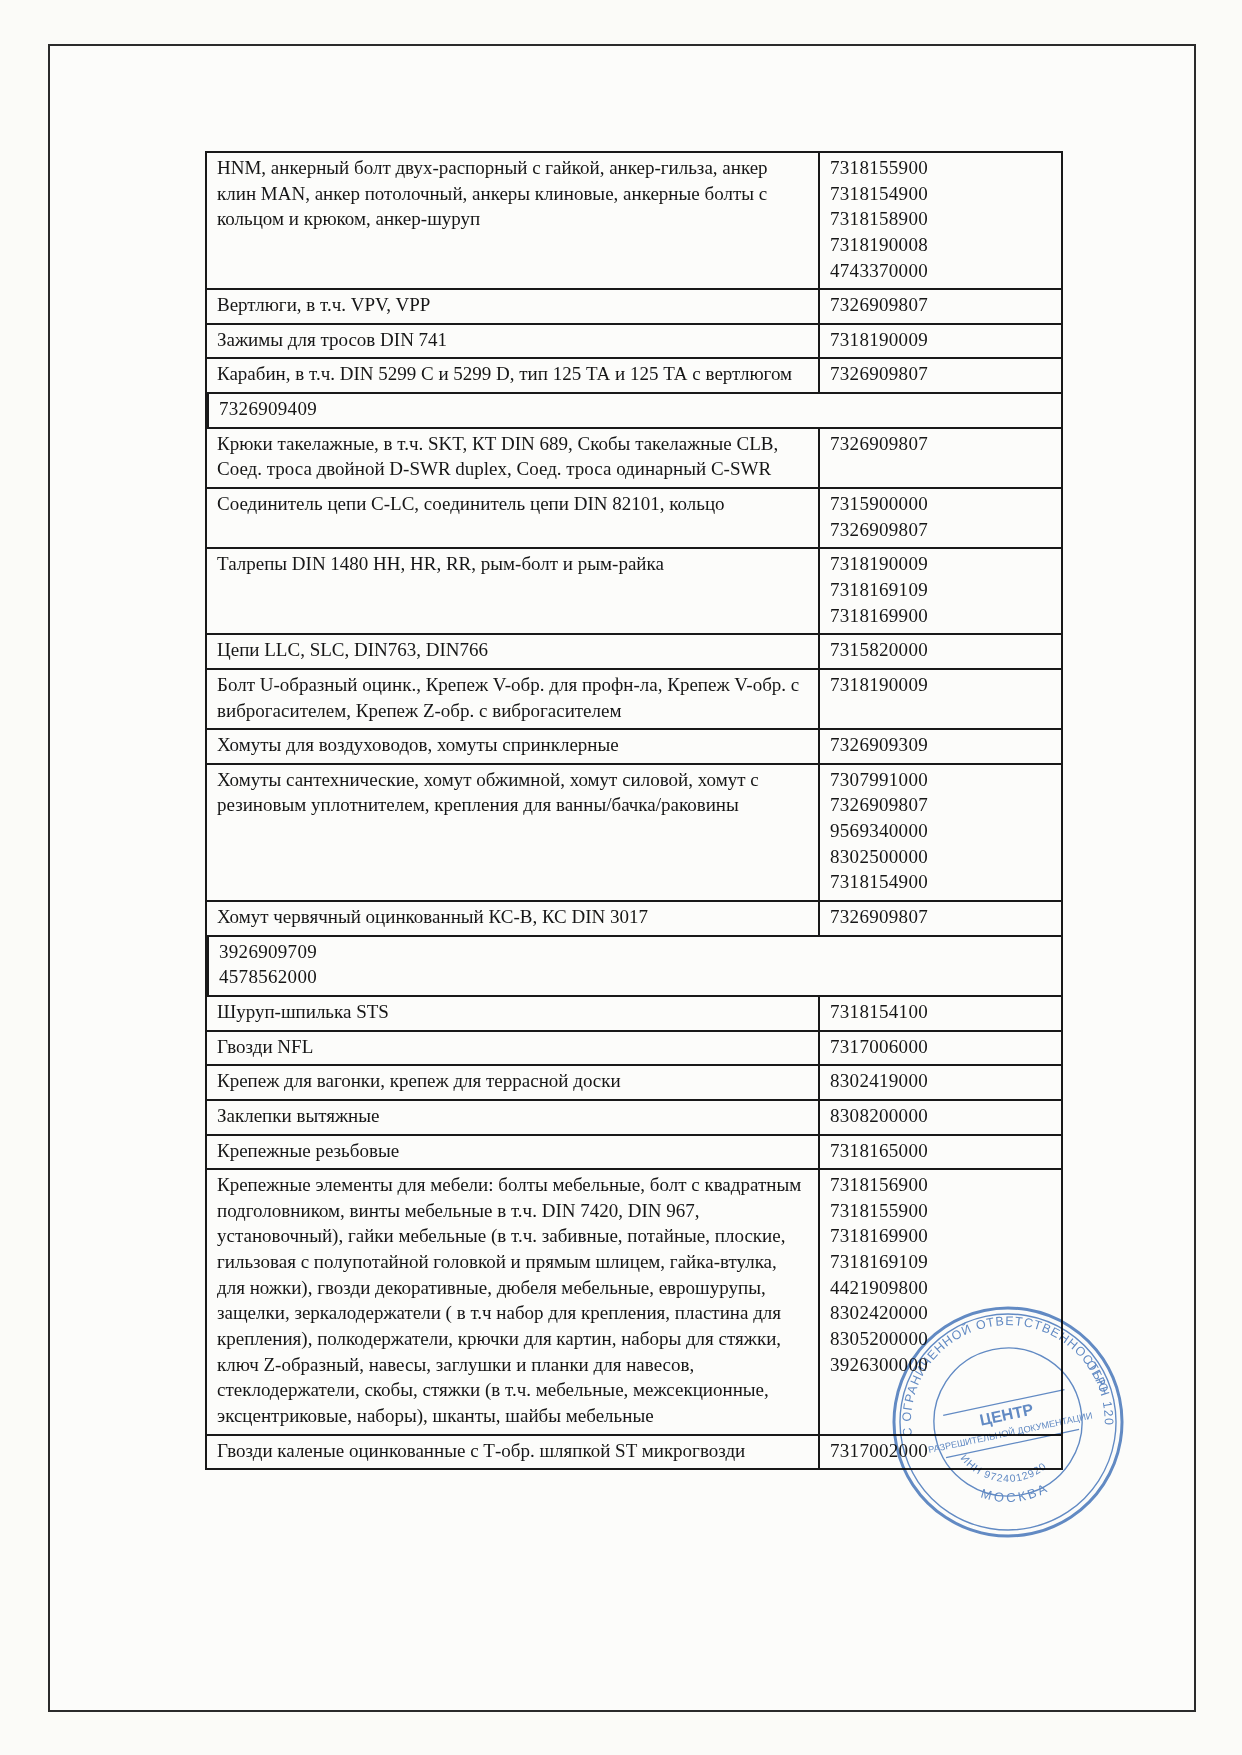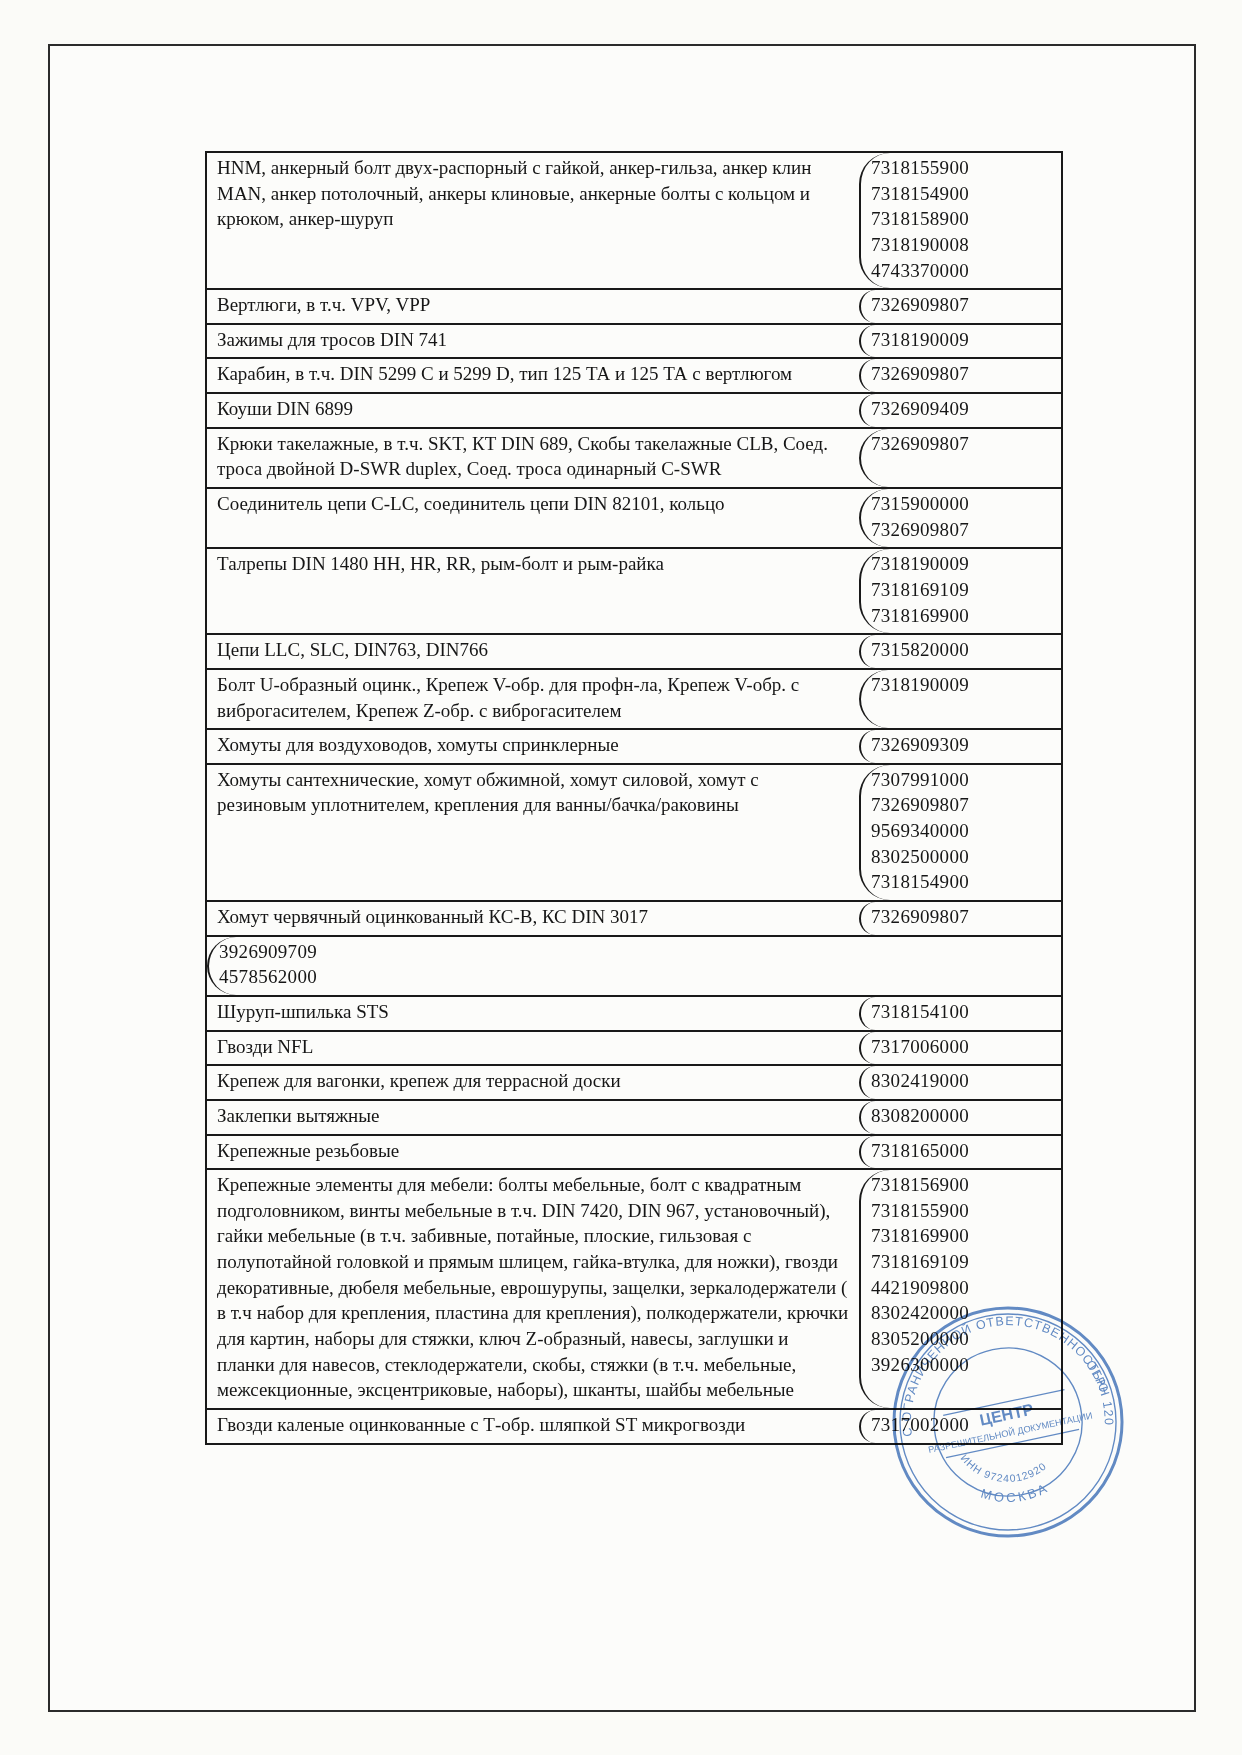--- a/index.html
+++ b/index.html
@@ -33,25 +33,24 @@
   }
   .trow {
     display:flex;
     border-bottom:2px solid #191919;
   }
   .cell {
     font-size:19px;
     line-height:1.35;
     color:#161616;
     padding:2px 10px 5px 10px;
-    border-radius:31px;
   }
   .desc { flex:1; }
   .codes {
-    width:202px;
+    width:243px;
     border-left:2px solid #191919;
     letter-spacing:0.3px;
   }
   .code-line { white-space:nowrap; }
   .stamp {
     position:absolute;
     left:834px; top:1252px;
     width:248px; height:248px;
     transform:rotate(-12deg);
     mix-blend-mode:multiply;
@@ -88,21 +87,20 @@
             <div class="code-line">7318190009</div>
           </div>
         </div>
         <div class="trow">
           <div class="cell desc">Карабин, в т.ч. DIN 5299 C и 5299 D, тип 125 ТА и 125 ТА с вертлюгом</div>
           <div class="cell codes">
             <div class="code-line">7326909807</div>
           </div>
         </div>
         <div class="trow">
-          <div class="cell desc">Коуши DIN 6899</div>
           <div class="cell codes">
             <div class="code-line">7326909409</div>
           </div>
         </div>
         <div class="trow">
           <div class="cell desc">Крюки такелажные, в т.ч. SKT, КТ DIN 689, Скобы такелажные CLB, Соед. троса двойной D-SWR duplex, Соед. троса одинарный C-SWR</div>
           <div class="cell codes">
             <div class="code-line">7326909807</div>
           </div>
         </div>

